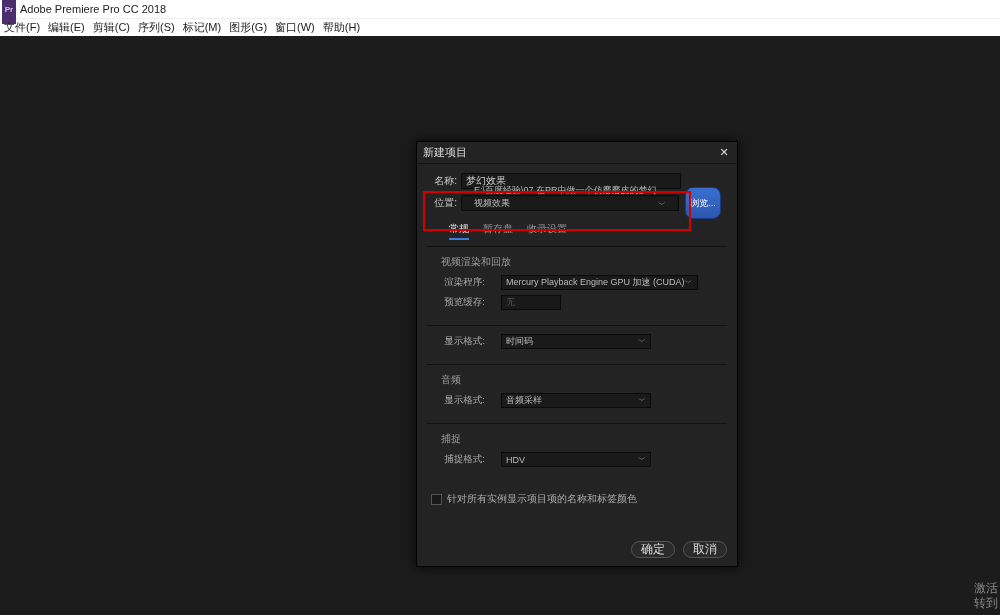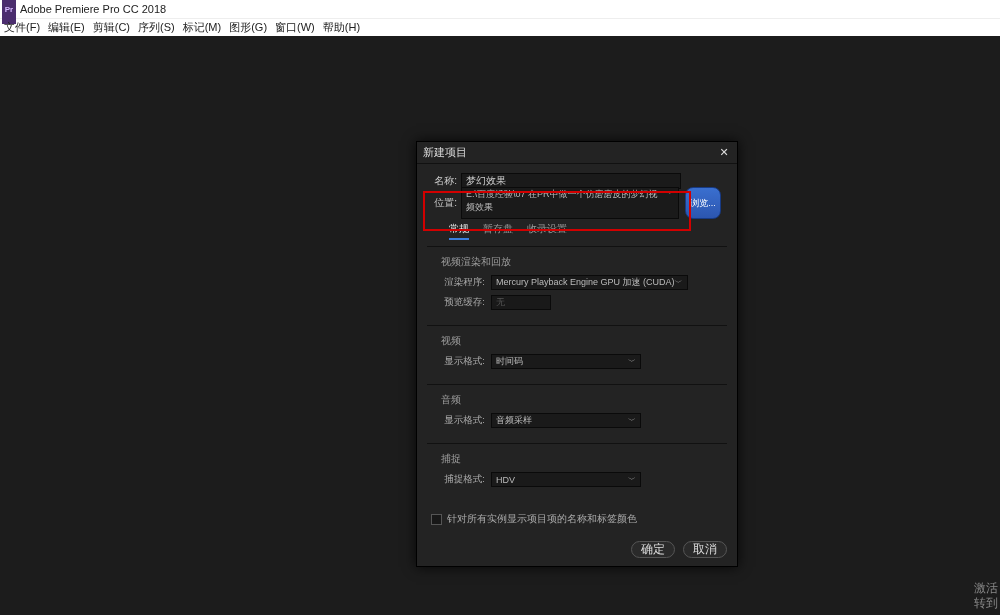--- a/index.html
+++ b/index.html
@@ -21,33 +21,33 @@
   .dlg-title { height:22px; background:#232323; border-bottom:1px solid #111; display:flex; align-items:center; justify-content:space-between; padding:0 6px; color:#ddd; font-size:11px; }
   .dlg-close { width:14px; height:14px; color:#ddd; cursor:default; text-align:center; line-height:12px; }
   .dlg-body { padding:6px 10px 0 10px; color:#bbb; font-size:10px; position:relative; }
 
   .highlight-box { border:2px solid #d20000; position:absolute; left:6px; top:27px; width:268px; height:40px; pointer-events:none; z-index:5; }
 
   .row { display:flex; align-items:center; margin-bottom:4px; height:18px; }
   .row .label { width:34px; color:#ccc; text-align:right; padding-right:4px; font-size:10px; }
   .row .value-wrap { flex:1; display:flex; align-items:center; }
   .text-input { height:16px; background:#1a1a1a; border:1px solid #0a0a0a; color:#ccc; font-size:10px; padding:0 4px; width:220px; }
-  .loc-field { display:flex; align-items:flex-start; background:#1a1a1a; border:1px solid #0a0a0a; height:32px; width:218px; color:#bbb; font-size:9px; padding:0 4px; justify-content:space-between; }
+  .loc-field { display:flex; align-items:flex-end; background:#1a1a1a; border:1px solid #0a0a0a; height:16px; width:218px; color:#bbb; font-size:9px; padding:0 12px; justify-content:space-between; }
   .chev { font-size:8px; color:#999; }
   .browse-btn { height:32px; width:36px; margin-left:6px; background:linear-gradient(#3a6fcf,#2c56b0); border:1px solid #173a84; border-radius:8px; color:#fff; font-size:9px; display:flex; align-items:center; justify-content:center; cursor:default; }
 
   
   .tabs { display:flex; gap:14px; margin:10px 0 6px 22px; font-size:10px; }
   .tabs .tab { color:#999; cursor:default; padding-bottom:2px; }
   .tabs .tab.active { color:#eee; border-bottom:2px solid #3a7fe0; }
 
   
   .section { border-top:1px solid #111; padding:8px 0 10px 14px; }
   .section-title { color:#9c9c9c; font-size:10px; margin-bottom:6px; }
-  .form-row { display:flex; align-items:center; margin-bottom:5px; }
+  .form-row { display:flex; align-items:center; margin-bottom:5px;gap:10px; }
   .form-row .flabel { width:50px; color:#aaa; font-size:9.5px; text-align:right; padding-right:6px; }
   .select { flex:0 0 170px; height:15px; background:#1a1a1a; border:1px solid #0a0a0a; color:#bbb; font-size:9px; display:flex; align-items:center; justify-content:space-between; padding:0 4px; }
   .select.narrow { flex:0 0 150px; }
   .select .sval { white-space:nowrap; overflow:hidden; }
   .greyed { color:#555; }
   .cache-box { flex:0 0 60px; height:15px; background:#191919; border:1px solid #0a0a0a; color:#444; font-size:9px; padding:0 4px; display:flex; align-items:center; }
 
   .checkbox-row { display:flex; align-items:center; margin-top:10px; padding-left:4px; font-size:10px; color:#aaa; }
   .checkbox { width:11px; height:11px; border:1px solid #555; margin-right:5px; background:#181818; }
 
@@ -123,21 +123,20 @@
         </div>
         <div class="form-row">
           <div class="flabel greyed">预览缓存:</div>
           <div class="cache-box">
             <span class="greyed">无</span>
           </div>
         </div>
       </div>
 
       <div class="section">
-        <div class="section-title">视频</div>
         <div class="form-row">
           <div class="flabel">显示格式:</div>
           <div class="select narrow">
             <span class="sval">时间码</span>
             <span class="chev">﹀</span>
           </div>
         </div>
       </div>
 
       <div class="section">

